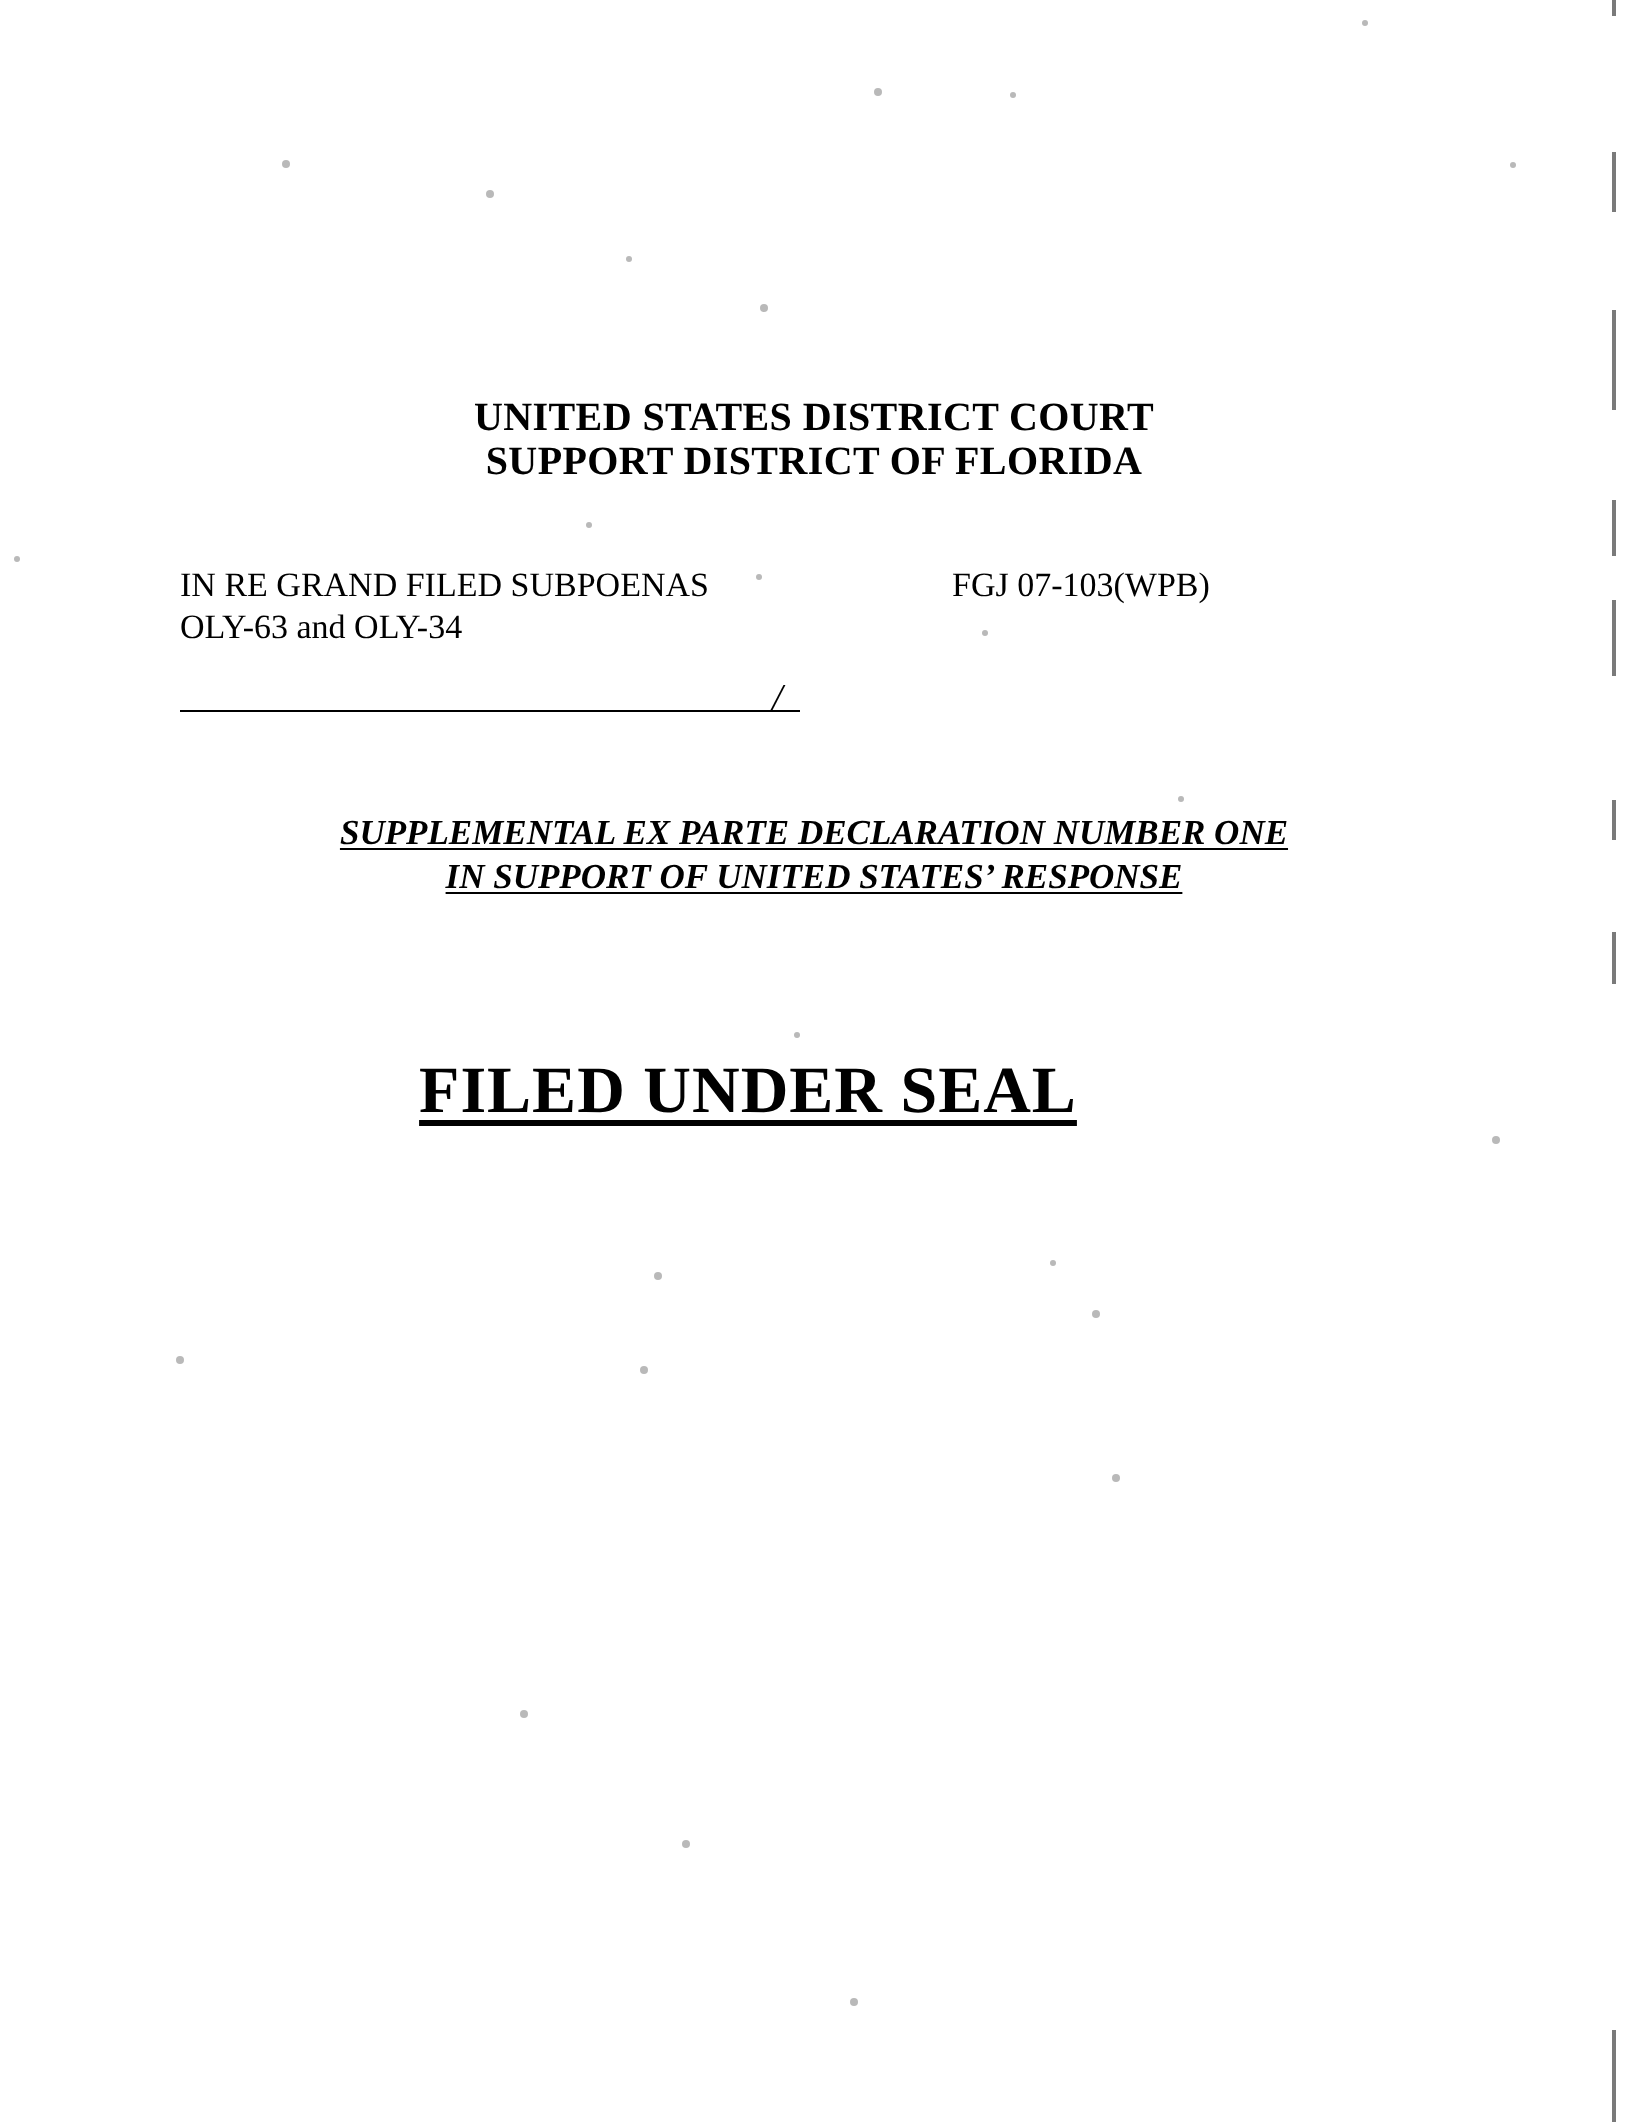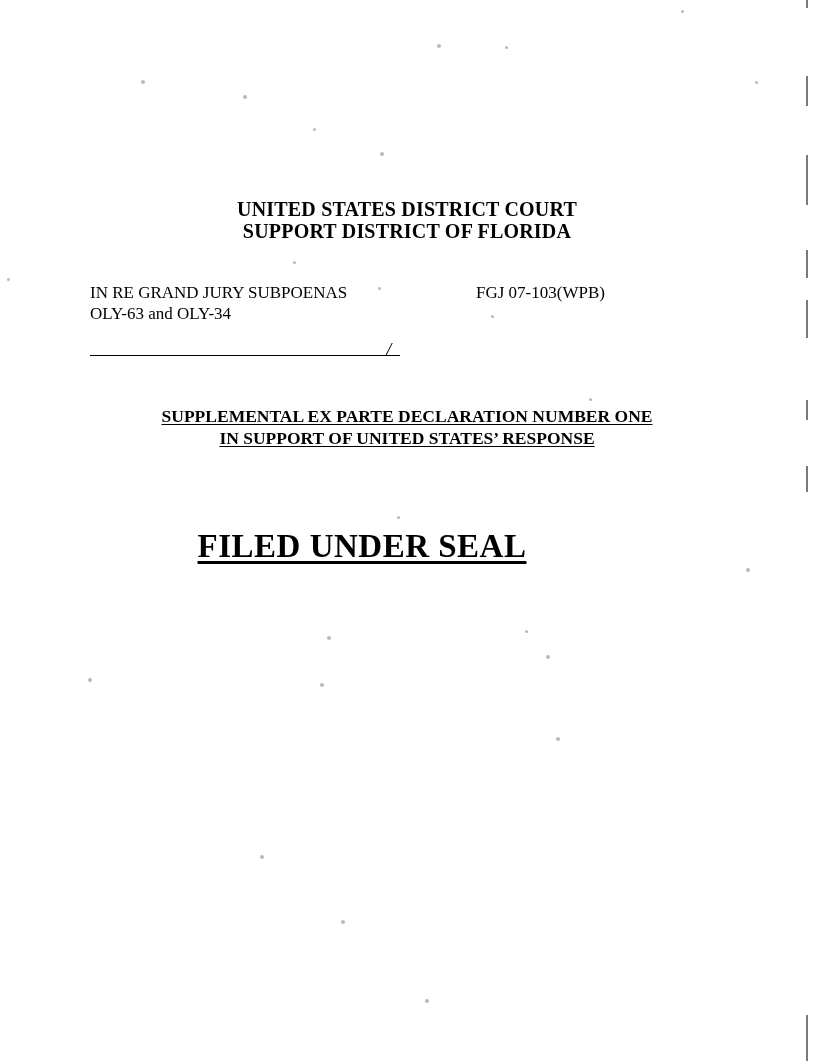--- a/index.html
+++ b/index.html
@@ -90,30 +90,31 @@
 
   .title-block {
     position: absolute;
     top: 406px;
     left: 0;
     width: 814px;
     text-align: center;
     font-weight: bold;
     font-size: 17.5px;
     line-height: 21.5px;
+    font-style: italic;
   }
   .title-block span {
     text-decoration: underline;
     text-underline-offset: 2px;
   }
 
   .seal-line {
     position: absolute;
     top: 528px;
-    left: 6px;
+    left: 18px;
     width: 712px;
     text-align: center;
   }
   .seal-line span {
     font-weight: bold;
     font-size: 33px;
     letter-spacing: 0.5px;
     text-decoration: underline;
     text-underline-offset: 4px;
   }
@@ -157,21 +158,21 @@
   <div class="edge-mark" style="top:466px;height:26px;"></div>
   <div class="edge-mark" style="top:1015px;height:46px;"></div>
 
   <div class="court-heading">
     <div>UNITED STATES DISTRICT COURT</div>
     <div>SUPPORT DISTRICT OF FLORIDA</div>
   </div>
 
   <div class="caption">
     <div class="caption-row">
-      <div class="caption-left">IN RE GRAND JURY SUBPOENAS</div>
+      <div class="caption-left">IN RE GRAND FILED SUBPOENAS</div>
       <div class="caption-right">FGJ 07-103(WPB)</div>
     </div>
     <div class="caption-row">
       <div class="caption-left">OLY-63 and OLY-34</div>
     </div>
   </div>
 
   <div class="caption-rule"></div>
   <div class="caption-slash">/</div>
 

